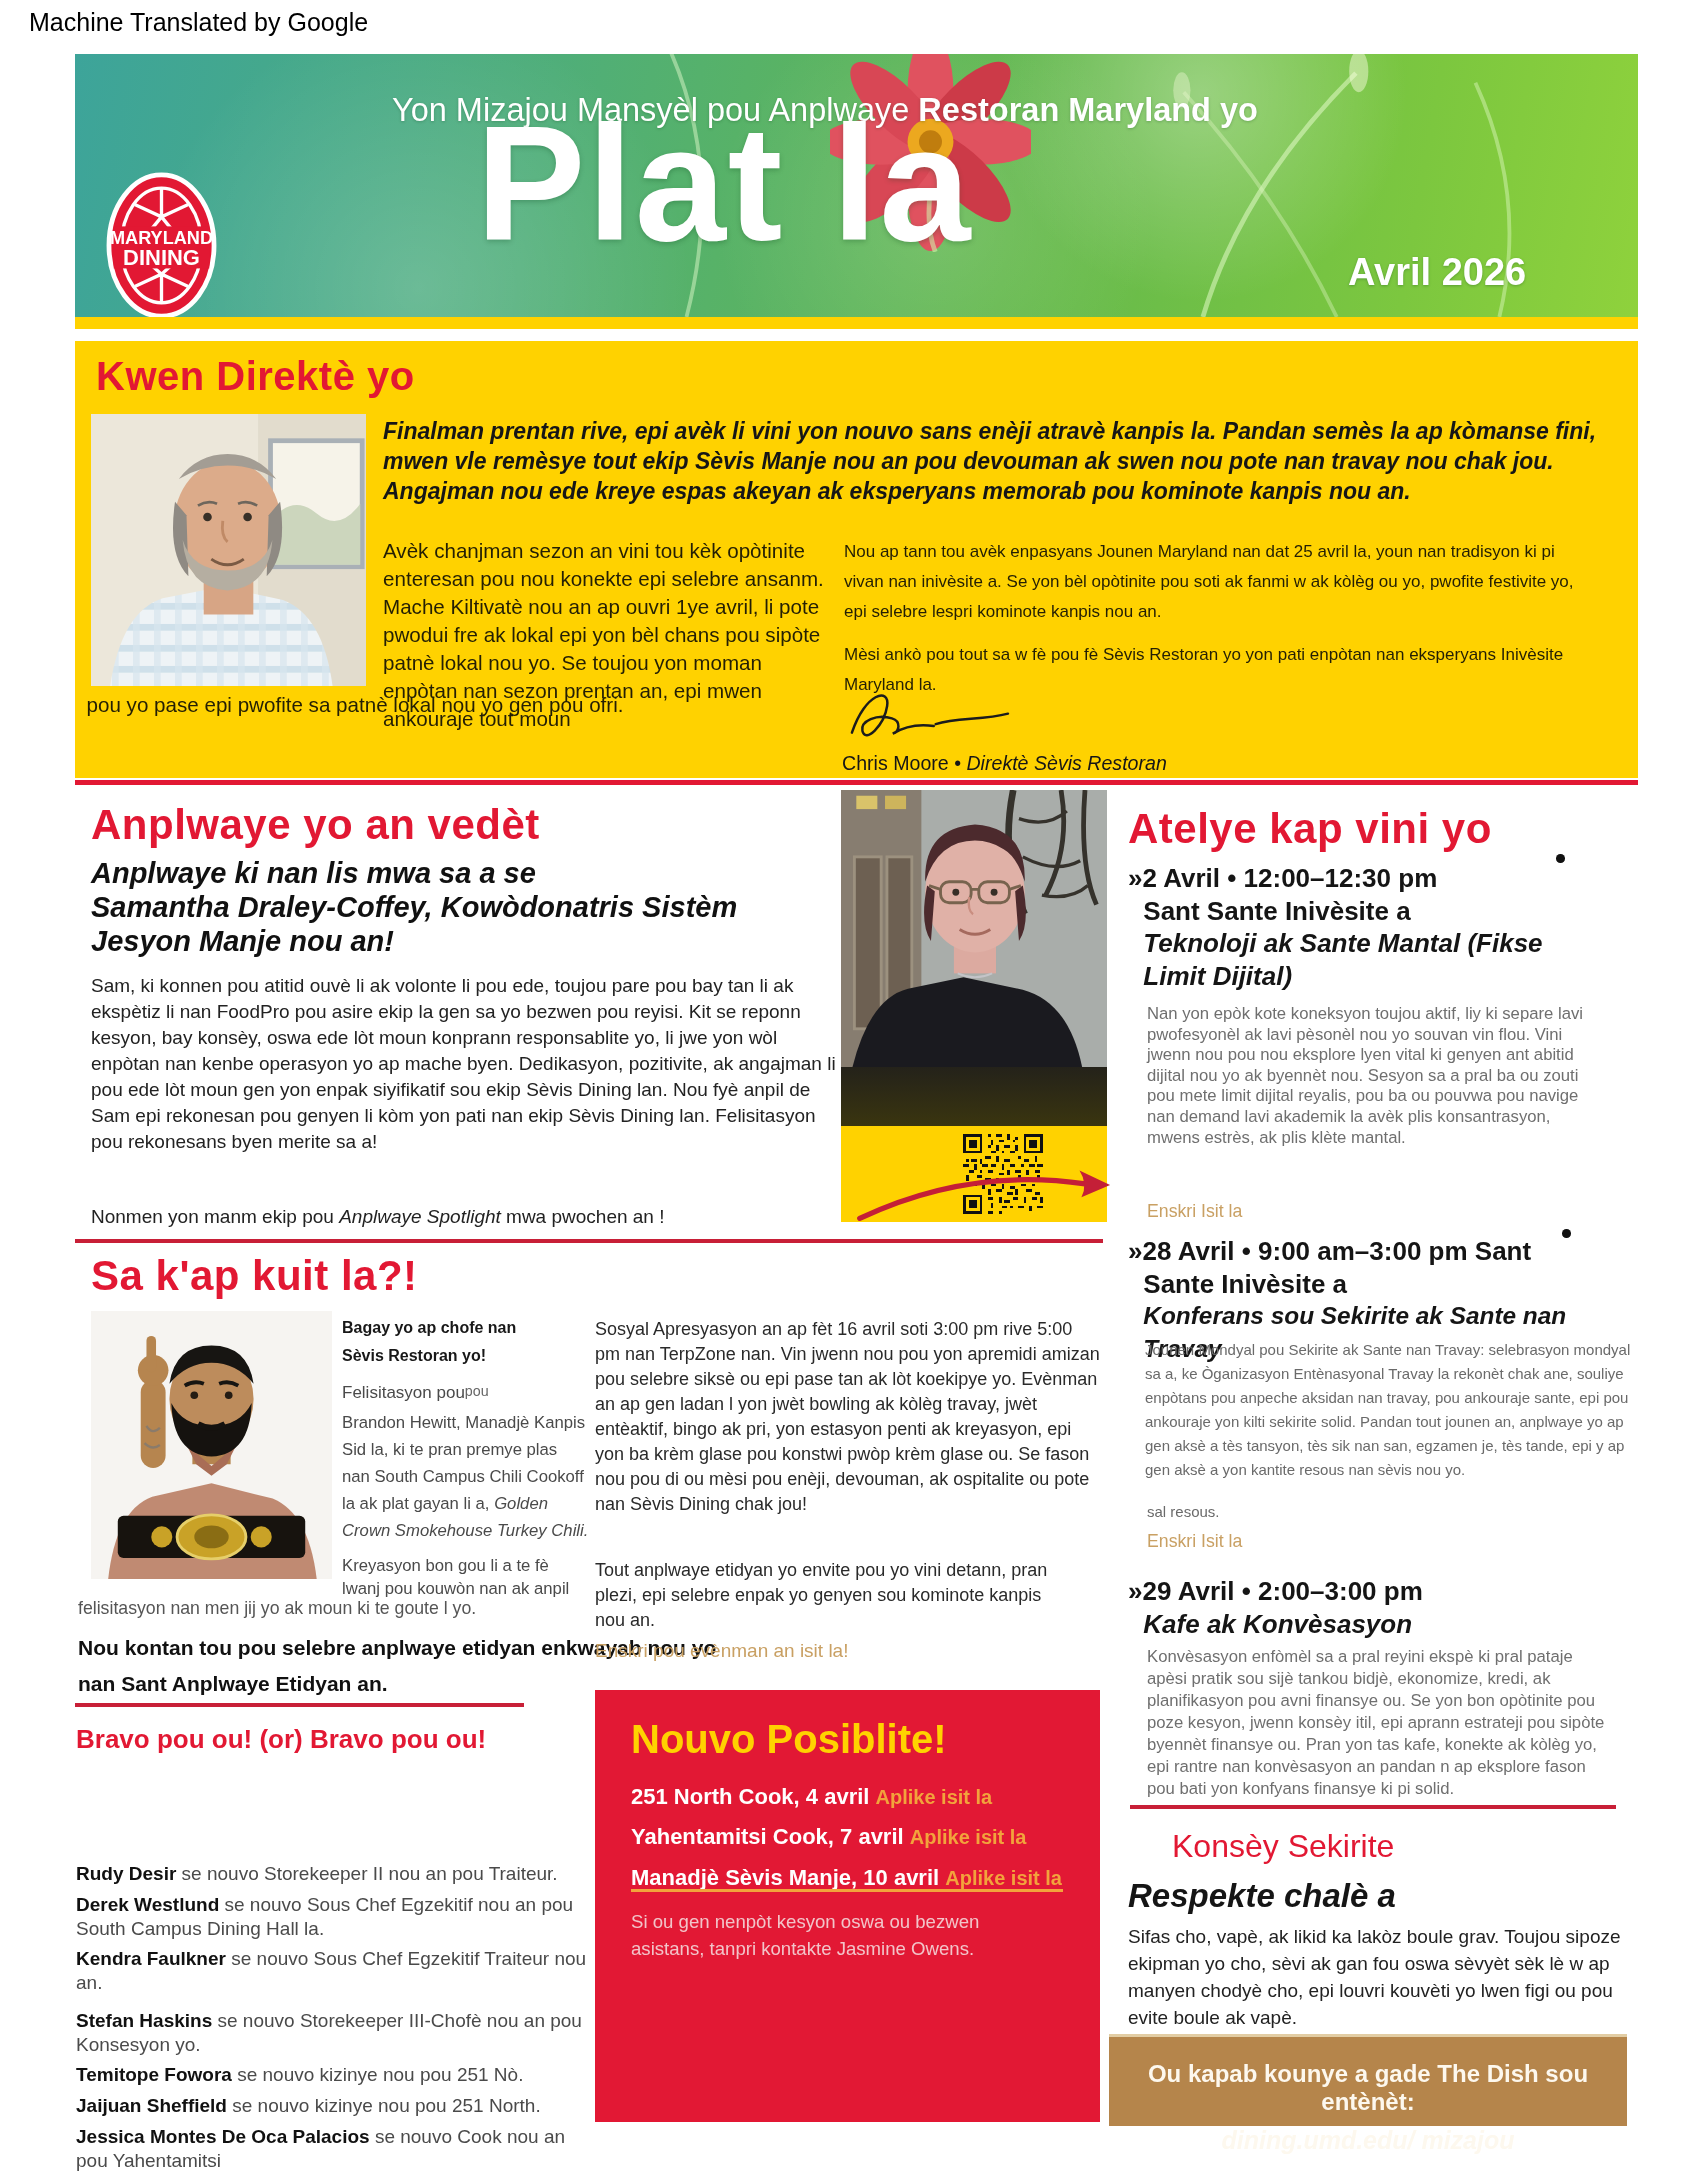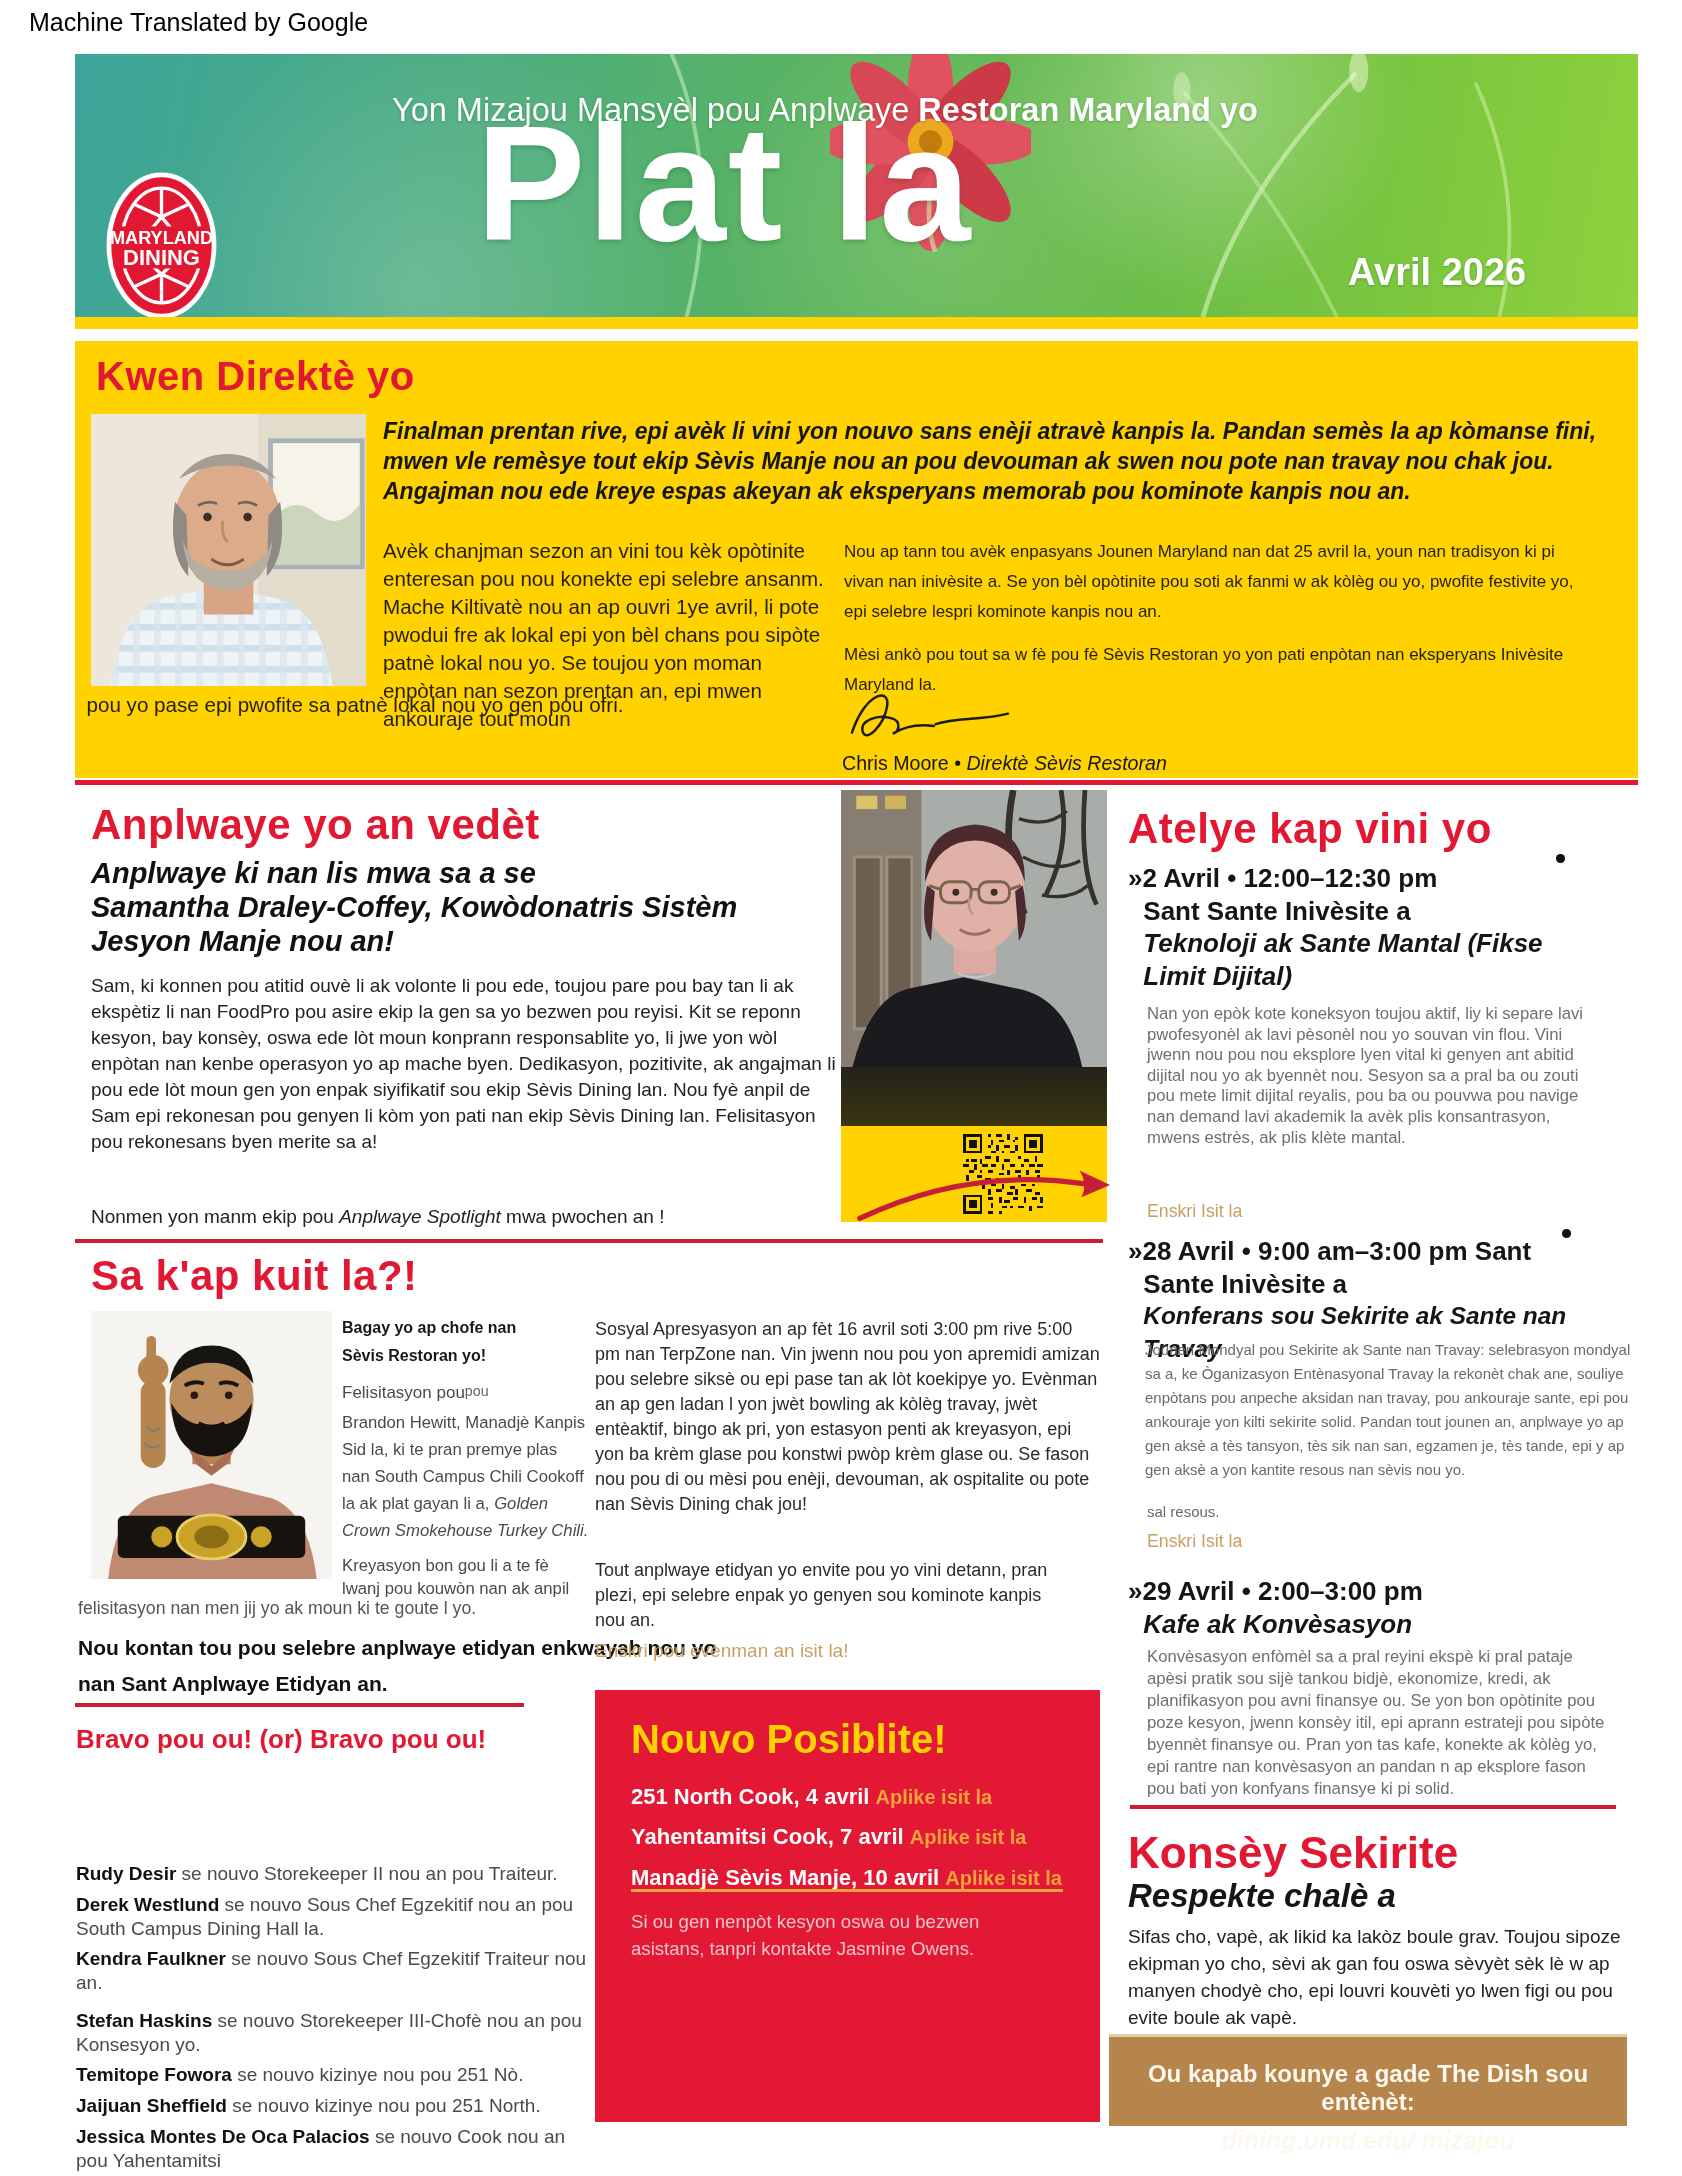--- a/index.html
+++ b/index.html
@@ -96,21 +96,21 @@
   #dot1{left:1556px;top:854px}
   #dot2{left:1562px;top:1229px}
   #ev2{left:1128px;top:1235px;width:521px}
   #ev2 .ev-title{font-size:24.4px}
   #ev2-body{left:1145px;top:1338px;width:492px;font-size:15px;line-height:24px;color:#6a6a6a}
   #ev2-note{left:1147px;top:1503px;font-size:15px;color:#6a6a6a}
   #ev2-link{left:1147px;top:1531px;font-size:17.7px}
   #ev3{left:1128px;top:1575px;width:516px}
   #ev3-body{left:1147px;top:1646px;width:466px;font-size:16.7px;line-height:22px;color:var(--gray)}
   #line4{left:1130px;top:1805px;width:486px;height:3.8px;background:#c81f37}
-  #safe-head{left:1128px;top:1828px;font-size:44px;font-weight:bold;color:var(--red)}
+  #safe-head{left:1172px;top:1828px;font-size:32px;font-weight:normal;color:var(--red)}
   #safe-sub{left:1128px;top:1877px;font-size:33px;font-weight:bold;font-style:italic;color:#151515}
   #safe-body{left:1128px;top:1923px;width:526px;font-size:19px;line-height:27px;color:#222}
   #banner{left:1109px;top:2034px;width:518px;height:92px;background:var(--brown);border-top:3.8px solid #e2cda4;text-align:center}
   #banner .l1{margin-top:23px;font-size:24px;font-weight:bold;color:#fdf8ee}
   #banner .l2{margin-top:9.6px;font-size:25px;font-weight:bold;font-style:italic;color:#fdf8ee}
 
   #note{left:29px;top:7.6px;font-size:25px;color:#000}
 </style>
 </head>
 <body>

